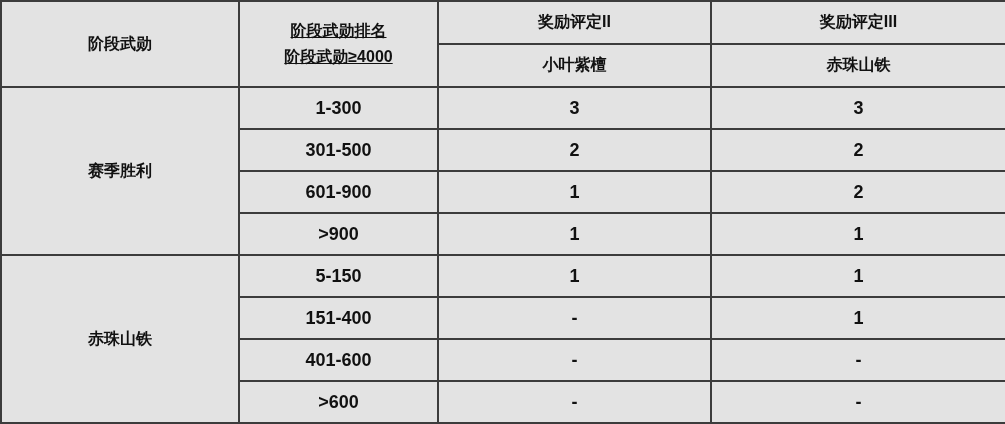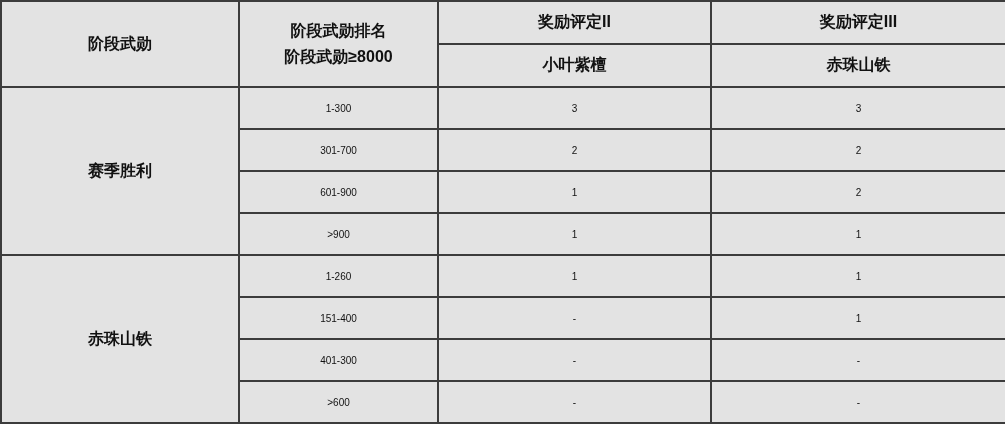--- a/index.html
+++ b/index.html
@@ -23,94 +23,95 @@
     text-align: center;
     vertical-align: middle;
     padding: 0;
     overflow: hidden;
   }
   .reward-table th {
     font-size: 16px;
     font-weight: bold;
   }
   .reward-table td {
-    font-size: 10px;
-    font-weight: normal;
+    font-size: 18px;
+    font-weight: bold;
   }
   td.section-label {
     font-size: 16px;
     font-weight: bold;
   }
   tr.hdr-row-1 { height: 43px; }
   tr.hdr-row-2 { height: 43px; }
   tr.body-row  { height: 42px; }
   .two-line div {
     line-height: 26px;
+    text-decoration: underline;
   }
 </style>
 </head>
 <body>
 
 <table class="reward-table">
   <colgroup>
     <col style="width:238px">
     <col style="width:199px">
     <col style="width:273px">
     <col style="width:295px">
   </colgroup>
   <thead>
     <tr class="hdr-row-1">
       <th rowspan="2">阶段武勋</th>
       <th rowspan="2" class="two-line">
         <div>阶段武勋排名</div>
-        <div>阶段武勋≥8000</div>
+        <div>阶段武勋≥4000</div>
       </th>
       <th>奖励评定II</th>
       <th>奖励评定III</th>
     </tr>
     <tr class="hdr-row-2">
       <th>小叶紫檀</th>
       <th>赤珠山铁</th>
     </tr>
   </thead>
   <tbody>
     <tr class="body-row">
       <td rowspan="4" class="section-label">赛季胜利</td>
       <td>1-300</td>
       <td>3</td>
       <td>3</td>
     </tr>
     <tr class="body-row">
-      <td>301-700</td>
+      <td>301-500</td>
       <td>2</td>
       <td>2</td>
     </tr>
     <tr class="body-row">
       <td>601-900</td>
       <td>1</td>
       <td>2</td>
     </tr>
     <tr class="body-row">
       <td>&gt;900</td>
       <td>1</td>
       <td>1</td>
     </tr>
     <tr class="body-row">
       <td rowspan="4" class="section-label">赤珠山铁</td>
-      <td>1-260</td>
+      <td>5-150</td>
       <td>1</td>
       <td>1</td>
     </tr>
     <tr class="body-row">
       <td>151-400</td>
       <td>-</td>
       <td>1</td>
     </tr>
     <tr class="body-row">
-      <td>401-300</td>
+      <td>401-600</td>
       <td>-</td>
       <td>-</td>
     </tr>
     <tr class="body-row">
       <td>&gt;600</td>
       <td>-</td>
       <td>-</td>
     </tr>
   </tbody>
 </table>

